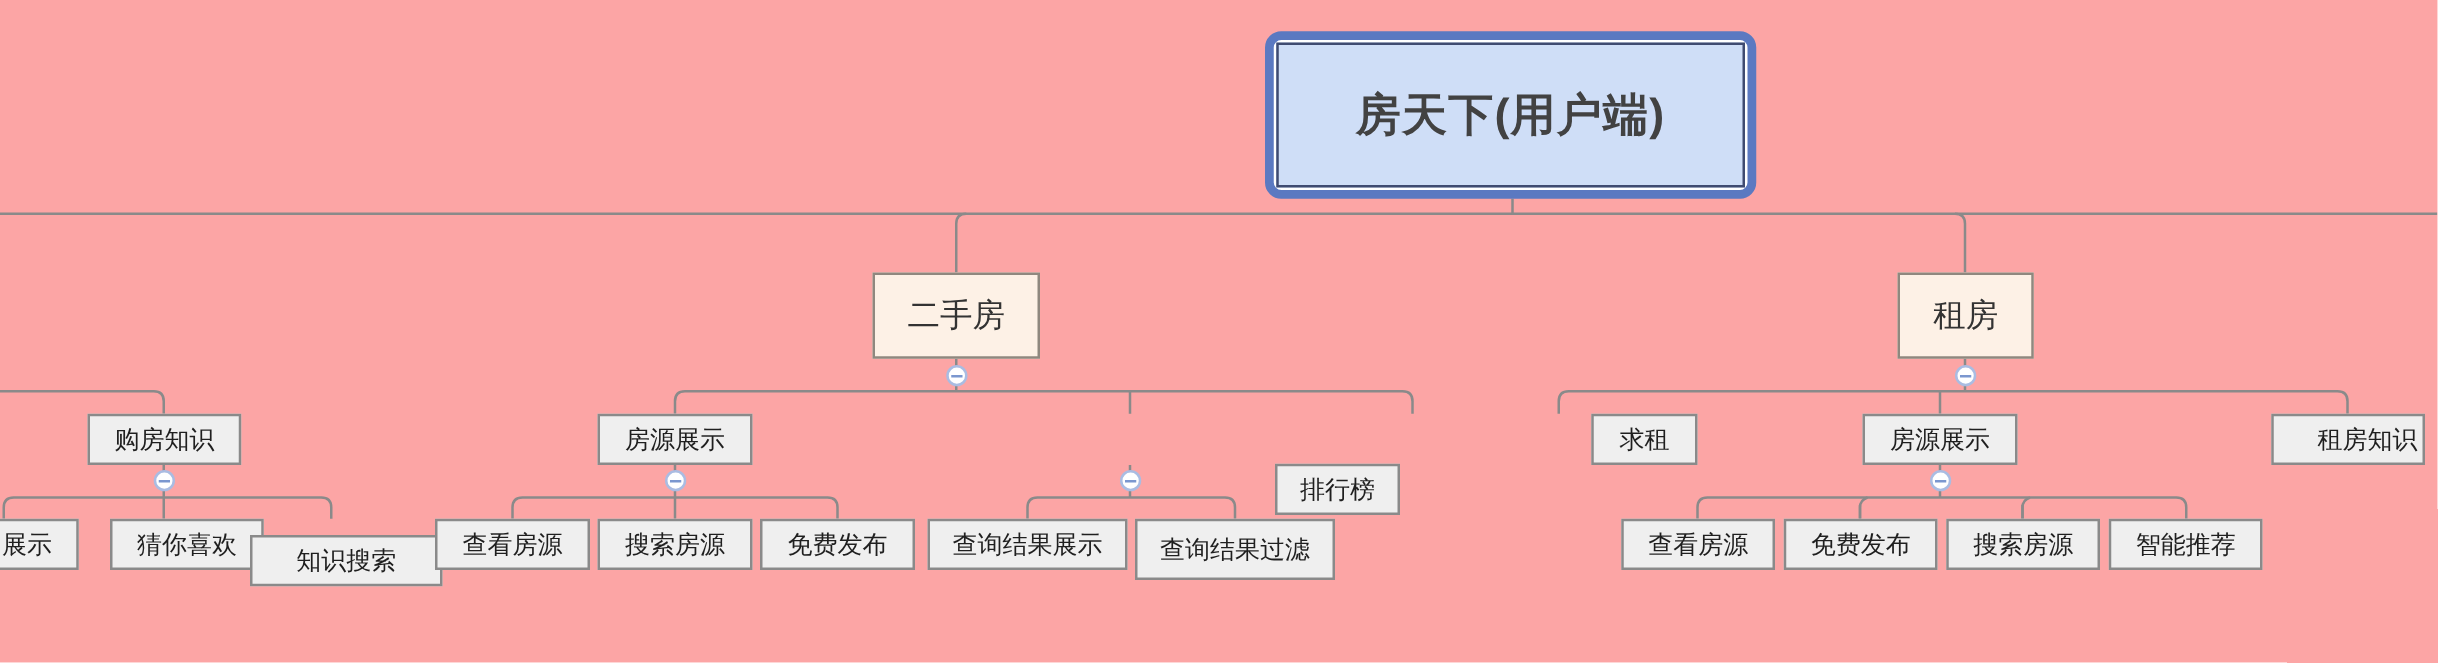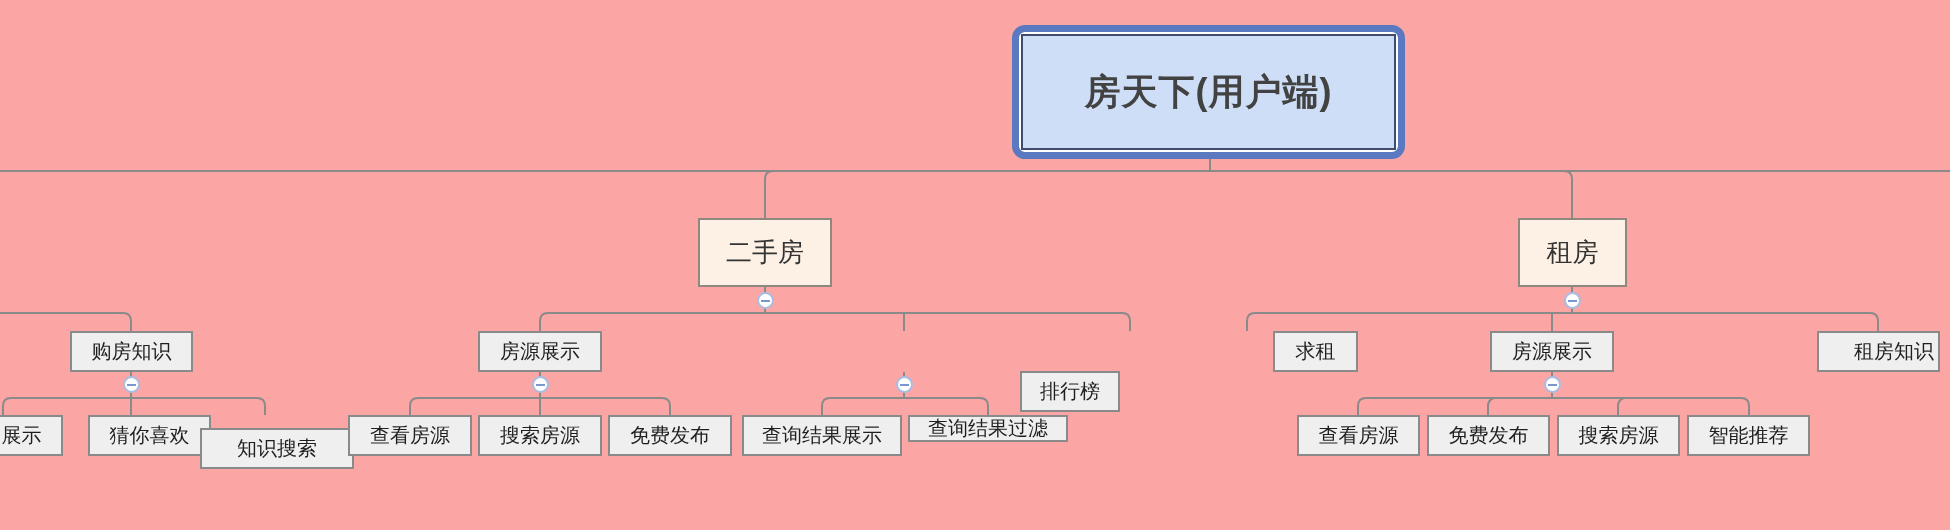--- a/index.html
+++ b/index.html
@@ -123,21 +123,21 @@
   <div class="node topic" style="left:1490px;top:331px;width:124px;height:41px;">房源展示</div>
   <div class="node topic" style="left:1817px;top:331px;width:123px;height:41px;padding-left:31px;">租房知识</div>
 
   <div class="node topic" style="left:-20px;top:415px;width:83px;height:41px;">展示</div>
   <div class="node topic" style="left:70px;top:415px;width:123px;height:41px;margin-left:18px;">猜你喜欢</div>
   <div class="node topic" style="left:200px;top:415px;width:154px;height:41px;margin-top:13px;">知识搜索</div>
   <div class="node topic" style="left:348px;top:415px;width:124px;height:41px;">查看房源</div>
   <div class="node topic" style="left:478px;top:415px;width:124px;height:41px;">搜索房源</div>
   <div class="node topic" style="left:608px;top:415px;width:124px;height:41px;">免费发布</div>
   <div class="node topic" style="left:742px;top:415px;width:160px;height:41px;">查询结果展示</div>
-  <div class="node topic" style="left:908px;top:415px;width:160px;height:27px;">查询结果过滤</div>
+  <div class="node topic" style="left:908px;top:415px;width:160px;height:49px;">查询结果过滤</div>
   <div class="node topic" style="left:1297px;top:415px;width:123px;height:41px;">查看房源</div>
   <div class="node topic" style="left:1427px;top:415px;width:123px;height:41px;">免费发布</div>
   <div class="node topic" style="left:1557px;top:415px;width:123px;height:41px;">搜索房源</div>
   <div class="node topic" style="left:1687px;top:415px;width:123px;height:41px;">智能推荐</div>
 
   <div class="collapse" style="left:757px;top:292px;">
     <span class="minus"></span>
   </div>
   <div class="collapse" style="left:1564px;top:292px;">
     <span class="minus"></span>

